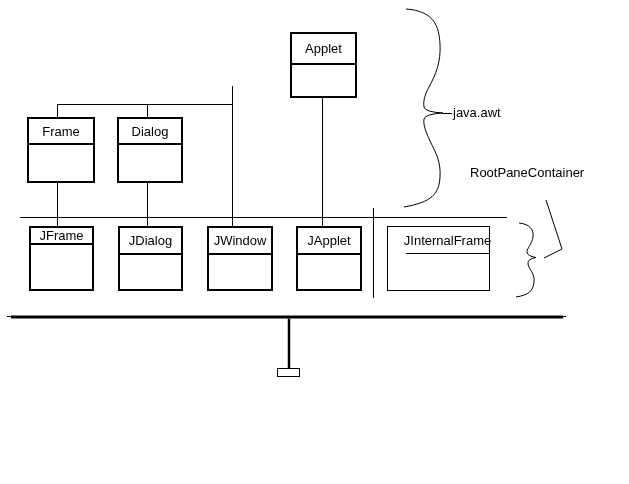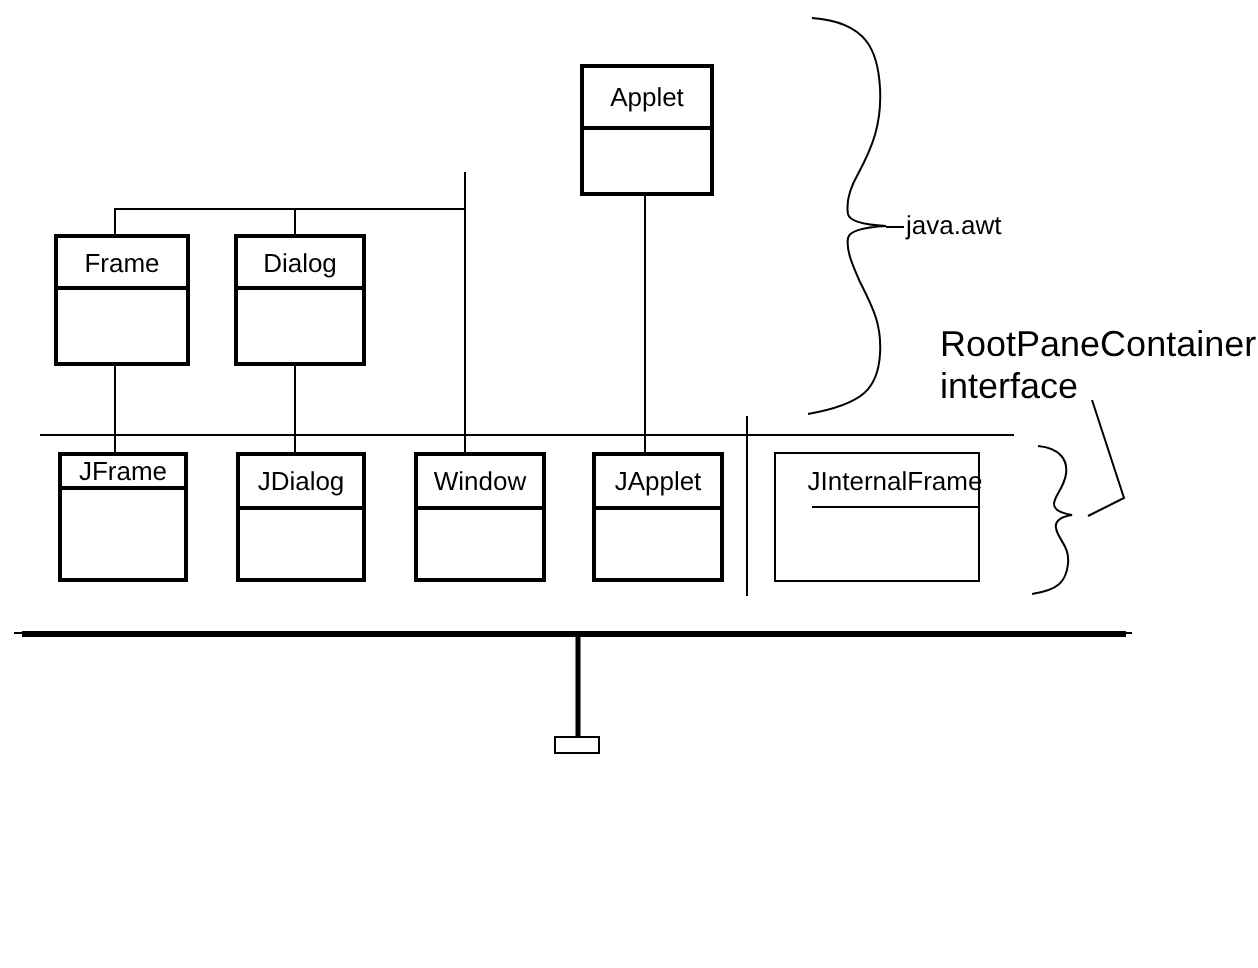--- a/index.html
+++ b/index.html
@@ -32,21 +32,21 @@
     border:1px solid #000;
     box-sizing:border-box;
   }
   .freelabel{
     position:absolute;
     color:#000;
     font-size:13px;
     line-height:16px;
     white-space:nowrap;
   }
-  .freelabel.two-line{font-size:18px;line-height:21px;}
+  .freelabel.two-line{font-size:13px;line-height:21px;}
 </style>
 </head>
 <body>
 
 <div id="canvas">
 
   <svg id="wires" viewBox="0 0 629 484" xmlns="http://www.w3.org/2000/svg">
     <g stroke="#000" stroke-width="1" fill="none">
 
       <path d="M57,104.5 H232.5"></path>
@@ -93,37 +93,36 @@
     <div class="title" style="height:17px">JFrame</div>
     <div class="body"></div>
   </div>
 
   <div class="cbox" style="left:118px;top:226px;width:65px;height:65px">
     <div class="title" style="height:27px">JDialog</div>
     <div class="body"></div>
   </div>
 
   <div class="cbox" style="left:207px;top:226px;width:66px;height:65px">
-    <div class="title" style="height:27px">Window</div>
+    <div class="title" style="height:27px">JWindow</div>
     <div class="body"></div>
   </div>
 
   <div class="cbox" style="left:296px;top:226px;width:66px;height:65px">
     <div class="title" style="height:27px">JApplet</div>
     <div class="body"></div>
   </div>
 
   <div class="cbox thin" style="left:387px;top:226px;width:103px;height:65px">
     <div class="title" style="height:27px">JInternalFrame</div>
     <div class="body"></div>
   </div>
 
   <div class="conn-rect" style="left:277px;top:368px;width:23px;height:9px"></div>
 
 
   <div class="freelabel" style="left:453px;top:105px">java.awt</div>
 
   <div class="freelabel two-line" style="left:470px;top:162px">
     <div>RootPaneContainer</div>
-    <div>interface</div>
   </div>
 
 </div>
 
 </body></html>

